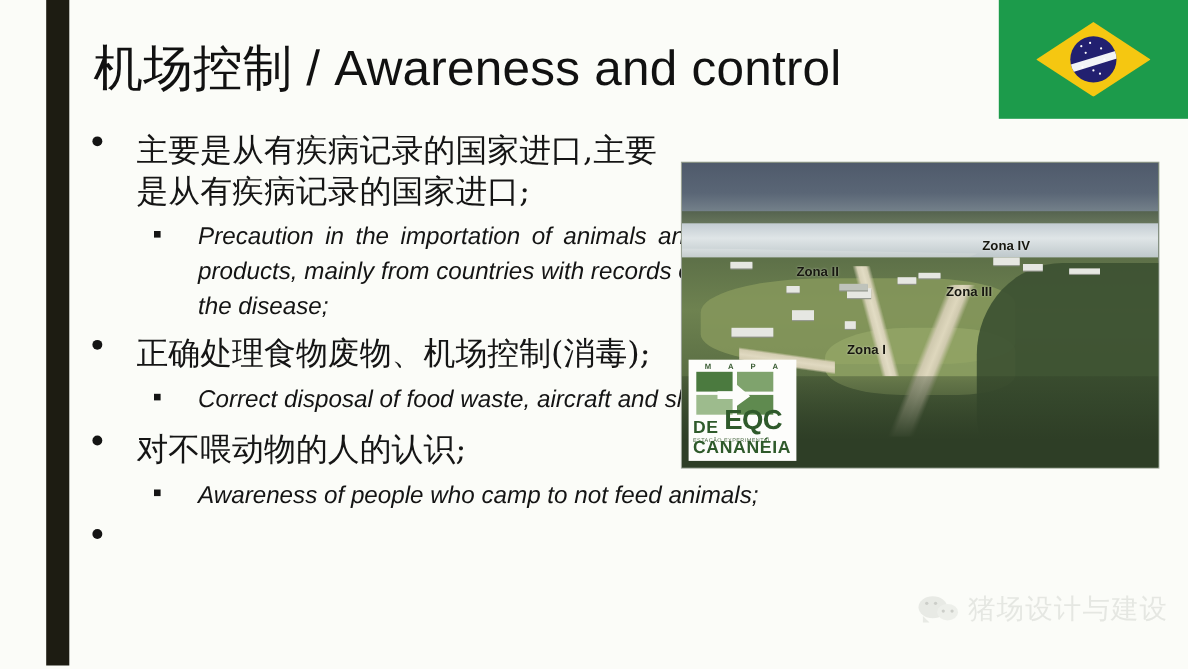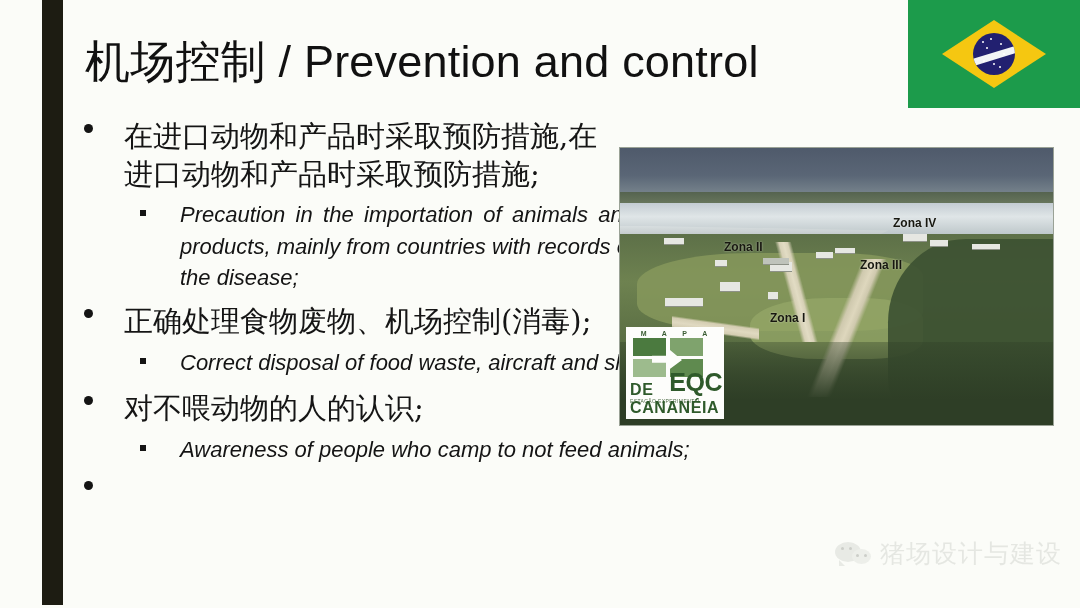--- a/index.html
+++ b/index.html
@@ -181,21 +181,21 @@
   .eqc .mark .q.lt{left:3px;top:0;width:33px;height:18px;}
   .eqc .mark .q.rt{left:40px;top:0;width:33px;height:18px;background:#7fa36d;}
   .eqc .mark .q.lb{left:3px;top:21px;width:33px;height:18px;background:#9dbb8d;}
   .eqc .mark .q.rb{left:40px;top:21px;width:33px;height:18px;background:#5f8a4f;}
   .eqc .mark .arrow{
     position:absolute;left:22px;top:6px;width:30px;height:26px;
     background:#fdfdfb;
     clip-path:polygon(0 45%,55% 45%,55% 18%,100% 62%,55% 100%,55% 72%,0 72%);
   }
   .eqc .eqctxt{
-    position:absolute;right:2px;bottom:24px;
+    position:absolute;right:13px;bottom:24px;
     font-size:25px;font-weight:700;color:#2f5a2b;letter-spacing:-.5px;
     line-height:1;
   }
   .eqc .small{
     position:absolute;left:4px;bottom:15px;
     font-size:5px;color:#4d6b45;letter-spacing:.4px;
   }
   .eqc .cananeia{
     position:absolute;left:4px;bottom:2px;
     font-size:16px;font-weight:700;color:#2f5a2b;letter-spacing:.6px;
@@ -227,28 +227,28 @@
   }
 </style>
 </head>
 <body>
 
 <div class="slide">
 
   <div class="accent-bar"></div>
 
   <div class="title">
-    <span class="zh">机场控制</span><span class="en"> / </span><span class="en">Prevention and control</span>
+    <span class="zh">机场控制</span><span class="en"> / </span><span class="en">Awareness and control</span>
   </div>
 
   <div class="content">
 
     <div class="l1">
       <span class="dot"></span>
-      <div class="txt w-b1">在进口动物和产品时采取预防措施,在进口动物和产品时采取预防措施;</div>
+      <div class="txt w-b1">主要是从有疾病记录的国家进口,主要是从有疾病记录的国家进口;</div>
     </div>
 
     <div class="l2">
       <span class="dot"></span>
       <div class="txt w-s1 justify">Precaution in the importation of animals and products, mainly from countries with records of the disease;</div>
     </div>
 
     <div class="l1">
       <span class="dot"></span>
       <div class="txt w-b2">正确处理食物废物、机场控制(消毒);</div>

